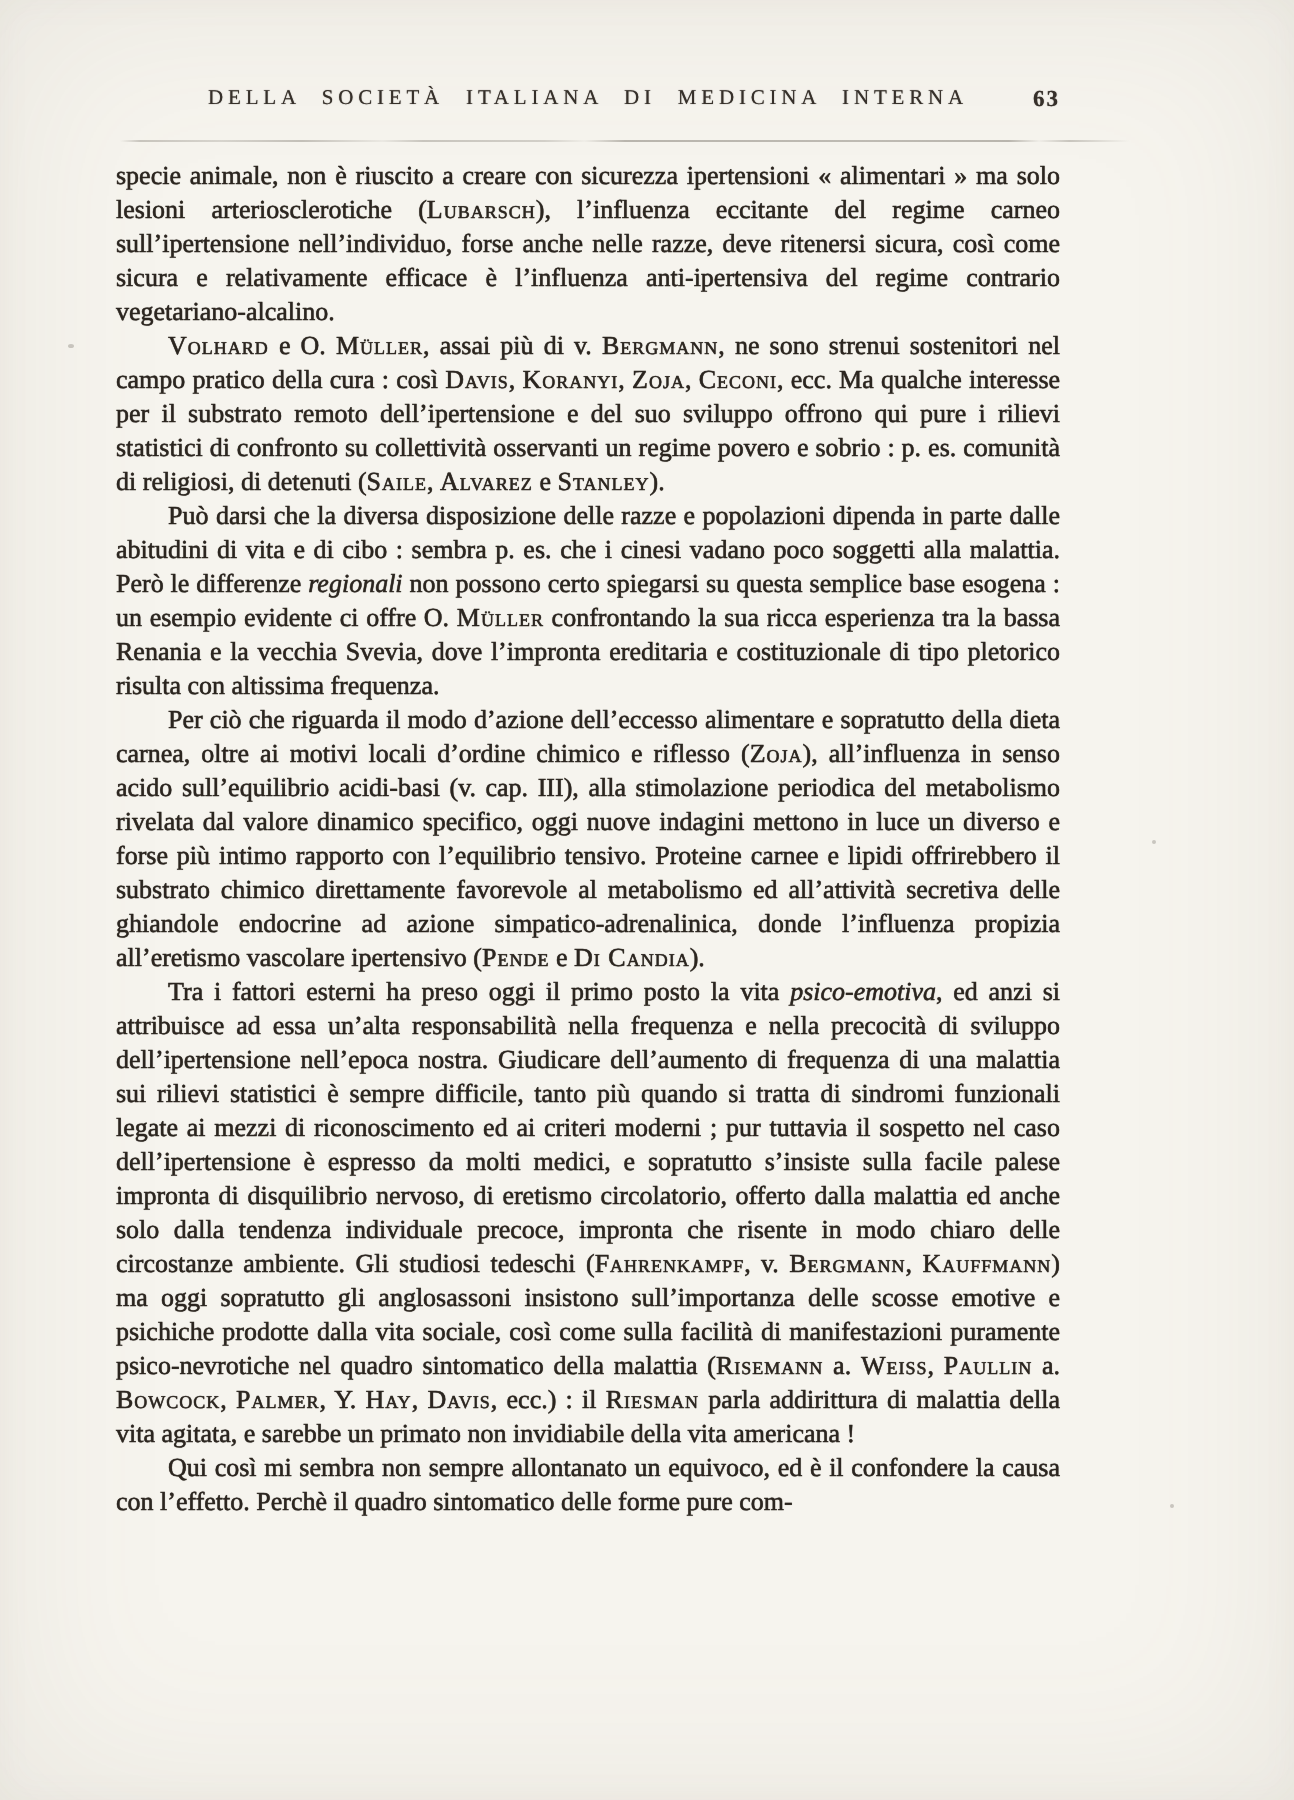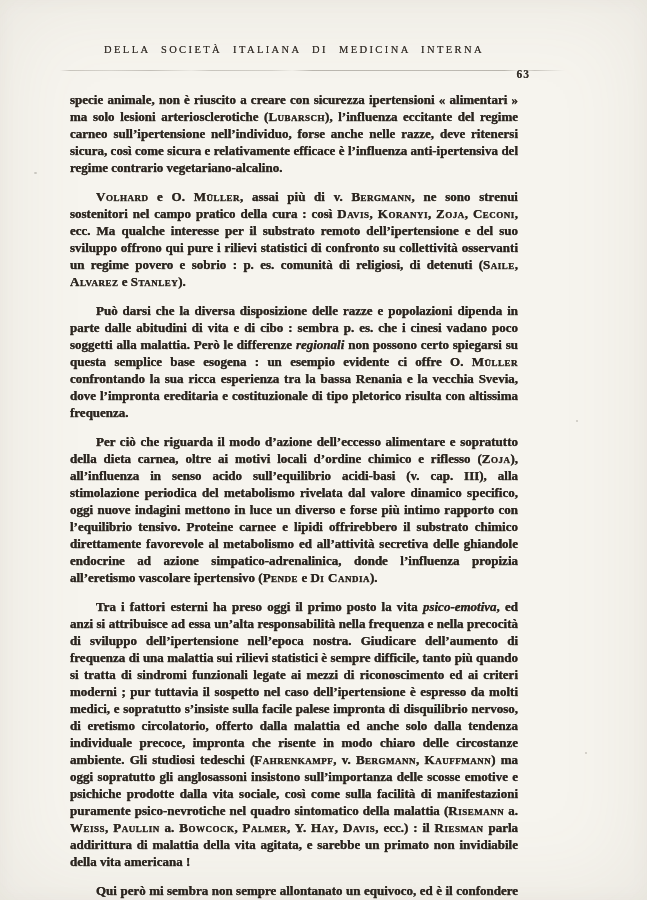--- a/index.html
+++ b/index.html
@@ -35,21 +35,20 @@
   }
   .page-number {
     position: absolute;
     right: 0;
     top: 0;
     font-size: 11.5px;
     font-weight: 700;
     color: #36302a;
     letter-spacing: 1px;
     text-shadow: 0 0 0.5px rgba(54,48,42,0.8);
-    margin-top: 24px;
   }
   .header-rule {
     position: absolute;
     left: 60px;
     top: 70px;
     width: 505px;
     height: 1px;
     background: linear-gradient(90deg,
       rgba(145,140,131,0.00) 0%,
       rgba(145,140,131,0.45) 2%,
@@ -72,21 +71,21 @@
     top: 79px;
     width: 472px;
     color: #2c2620;
     font-size: 13px;
     line-height: 17px;
     text-align: justify;
     hyphens: none;
     -webkit-text-stroke: 0.25px rgba(44,38,32,0.85);
     text-shadow: 0 0 0.45px rgba(44,38,32,0.75);
   }
-  .body-text p { margin: 12px; font-weight: bold; }
+  .body-text p { margin: 0; }
   .body-text p.indent { text-indent: 26px; }
   .sc { font-variant: small-caps; letter-spacing: 0.5px; }
   .it { font-style: italic; }
   .speck {
     position: absolute;
     background: rgba(110,103,93,0.32);
     border-radius: 50%;
     pointer-events: none;
   }
   .speck.s1 { left: 34px;  top: 172px; width: 3px; height: 2px; }
@@ -104,18 +103,18 @@
 </div>
 
 <div class="header-rule"></div>
 
 <div class="body-text" style="color: rgb(44, 38, 32);">
     <p class=""><span>specie animale, non è riuscito a creare con sicurezza ipertensioni «&nbsp;alimentari&nbsp;» ma solo lesioni arteriosclerotiche (</span><span class="sc">Lubarsch</span><span>), l’influenza eccitante del regime carneo sull’ipertensione nell’individuo, forse anche nelle razze, deve ritenersi sicura, così come sicura e relativamente efficace è l’influenza anti-ipertensiva del regime contrario vegetariano-alcalino.</span></p>
     <p class="indent"><span class="sc">Volhard</span><span> e O. </span><span class="sc">Müller</span><span>, assai più di v. </span><span class="sc">Bergmann</span><span>, ne sono strenui sostenitori nel campo pratico della cura&nbsp;: così </span><span class="sc">Davis</span><span>, </span><span class="sc">Koranyi</span><span>, </span><span class="sc">Zoja</span><span>, </span><span class="sc">Ceconi</span><span>, ecc. Ma qualche interesse per il substrato remoto dell’ipertensione e del suo sviluppo offrono qui pure i rilievi statistici di confronto su collettività osservanti un regime povero e sobrio&nbsp;: p. es. comunità di religiosi, di detenuti (</span><span class="sc">Saile</span><span>, </span><span class="sc">Alvarez</span><span> e </span><span class="sc">Stanley</span><span>).</span></p>
     <p class="indent"><span>Può darsi che la diversa disposizione delle razze e popolazioni dipenda in parte dalle abitudini di vita e di cibo&nbsp;: sembra p. es. che i cinesi vadano poco soggetti alla malattia. Però le differenze </span><span class="it">regionali</span><span> non possono certo spiegarsi su questa semplice base esogena&nbsp;: un esempio evidente ci offre O. </span><span class="sc">Müller</span><span> confrontando la sua ricca esperienza tra la bassa Renania e la vecchia Svevia, dove l’impronta ereditaria e costituzionale di tipo pletorico risulta con altissima frequenza.</span></p>
     <p class="indent"><span>Per ciò che riguarda il modo d’azione dell’eccesso alimentare e sopratutto della dieta carnea, oltre ai motivi locali d’ordine chimico e riflesso (</span><span class="sc">Zoja</span><span>), all’influenza in senso acido sull’equilibrio acidi-basi (v. cap. III), alla stimolazione periodica del metabolismo rivelata dal valore dinamico specifico, oggi nuove indagini mettono in luce un diverso e forse più intimo rapporto con l’equilibrio tensivo. Proteine carnee e lipidi offrirebbero il substrato chimico direttamente favorevole al metabolismo ed all’attività secretiva delle ghiandole endocrine ad azione simpatico-adrenalinica, donde l’influenza propizia all’eretismo vascolare ipertensivo (</span><span class="sc">Pende</span><span> e </span><span class="sc">Di Candia</span><span>).</span></p>
     <p class="indent"><span>Tra i fattori esterni ha preso oggi il primo posto la vita </span><span class="it">psico-emotiva</span><span>, ed anzi si attribuisce ad essa un’alta responsabilità nella frequenza e nella precocità di sviluppo dell’ipertensione nell’epoca nostra. Giudicare dell’aumento di frequenza di una malattia sui rilievi statistici è sempre difficile, tanto più quando si tratta di sindromi funzionali legate ai mezzi di riconoscimento ed ai criteri moderni&nbsp;; pur tuttavia il sospetto nel caso dell’ipertensione è espresso da molti medici, e sopratutto s’insiste sulla facile palese impronta di disquilibrio nervoso, di eretismo circolatorio, offerto dalla malattia ed anche solo dalla tendenza individuale precoce, impronta che risente in modo chiaro delle circostanze ambiente. Gli studiosi tedeschi (</span><span class="sc">Fahrenkampf</span><span>, v. </span><span class="sc">Bergmann</span><span>, </span><span class="sc">Kauffmann</span><span>) ma oggi sopratutto gli anglosassoni insistono sull’importanza delle scosse emotive e psichiche prodotte dalla vita sociale, così come sulla facilità di manifestazioni puramente psico-nevrotiche nel quadro sintomatico della malattia (</span><span class="sc">Risemann</span><span> a. </span><span class="sc">Weiss</span><span>, </span><span class="sc">Paullin</span><span> a. </span><span class="sc">Bowcock</span><span>, </span><span class="sc">Palmer</span><span>, Y. </span><span class="sc">Hay</span><span>, </span><span class="sc">Davis</span><span>, ecc.)&nbsp;: il </span><span class="sc">Riesman</span><span> parla addirittura di malattia della vita agitata, e sarebbe un primato non invidiabile della vita americana&nbsp;!</span></p>
-    <p class="indent"><span>Qui però mi sembra non sempre allontanato un equivoco, ed è il confondere la causa con l’effetto. Perchè il quadro sintomatico delle forme pure com-</span></p>
+    <p class="indent"><span>Qui così mi sembra non sempre allontanato un equivoco, ed è il confondere la causa con l’effetto. Perchè il quadro sintomatico delle forme pure com-</span></p>
   </div>
 
 <span class="speck s1"></span>
 <span class="speck s2"></span>
 <span class="speck s3"></span>
 
 </body></html>

